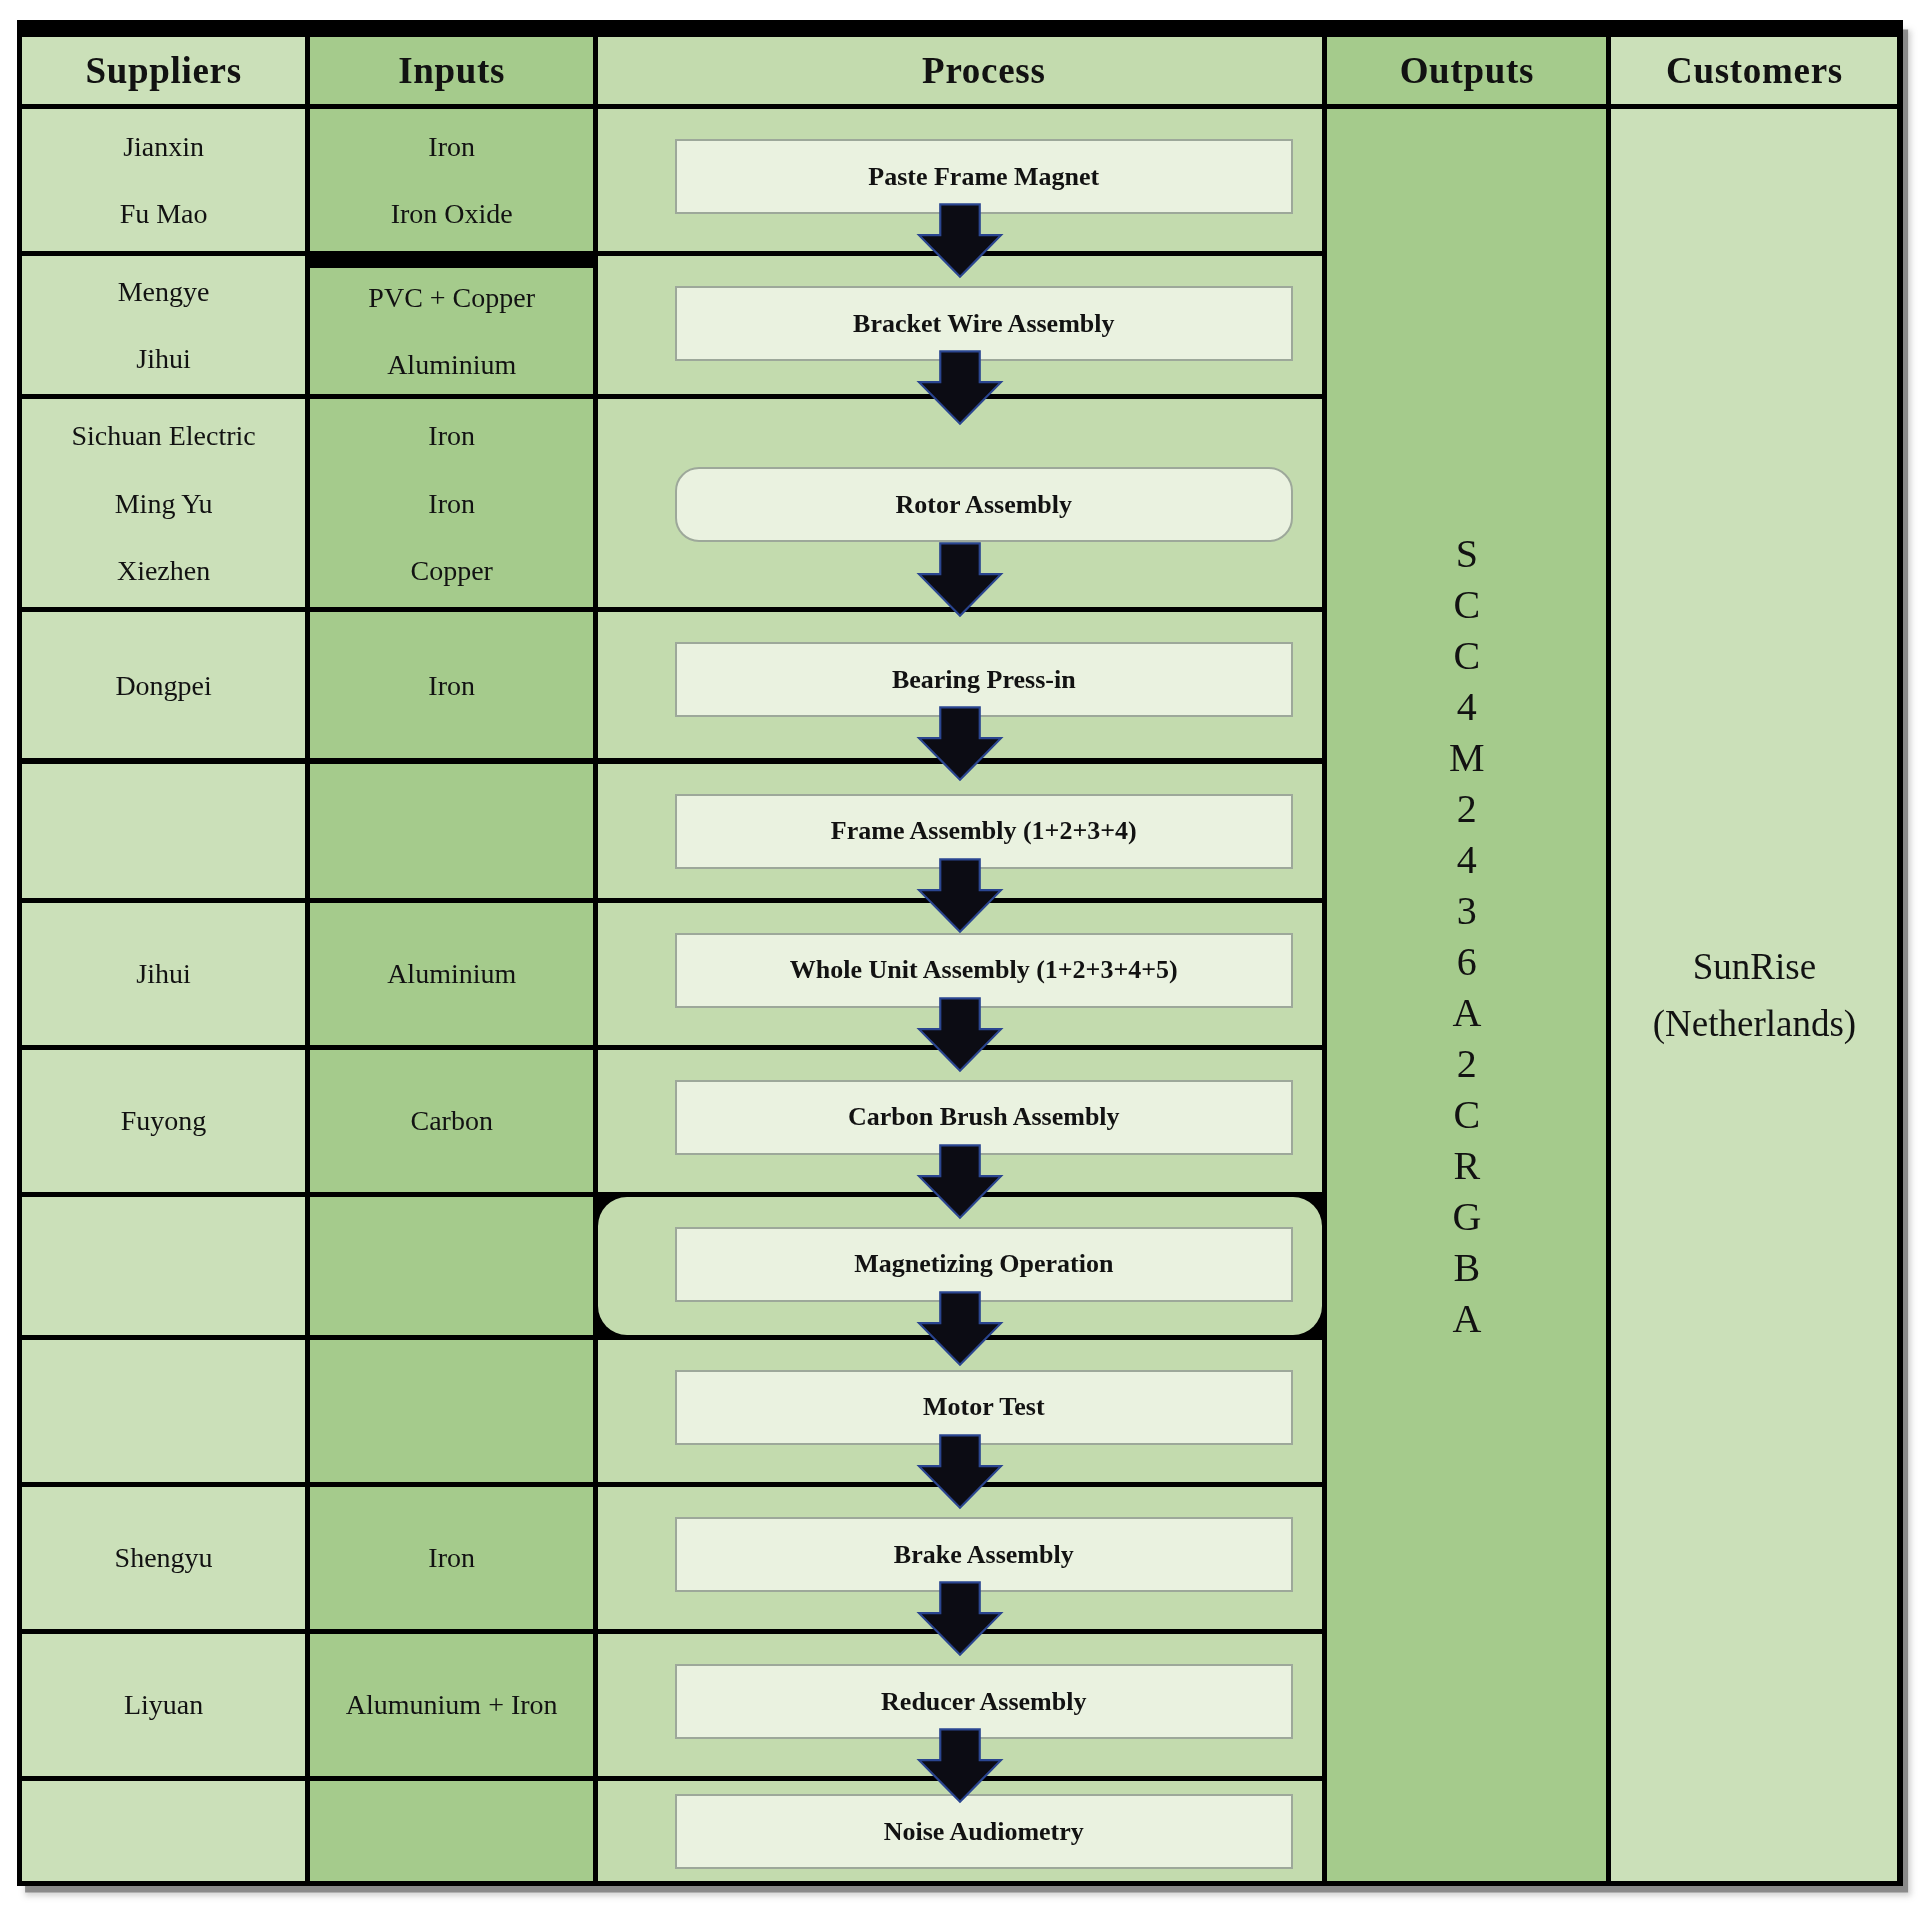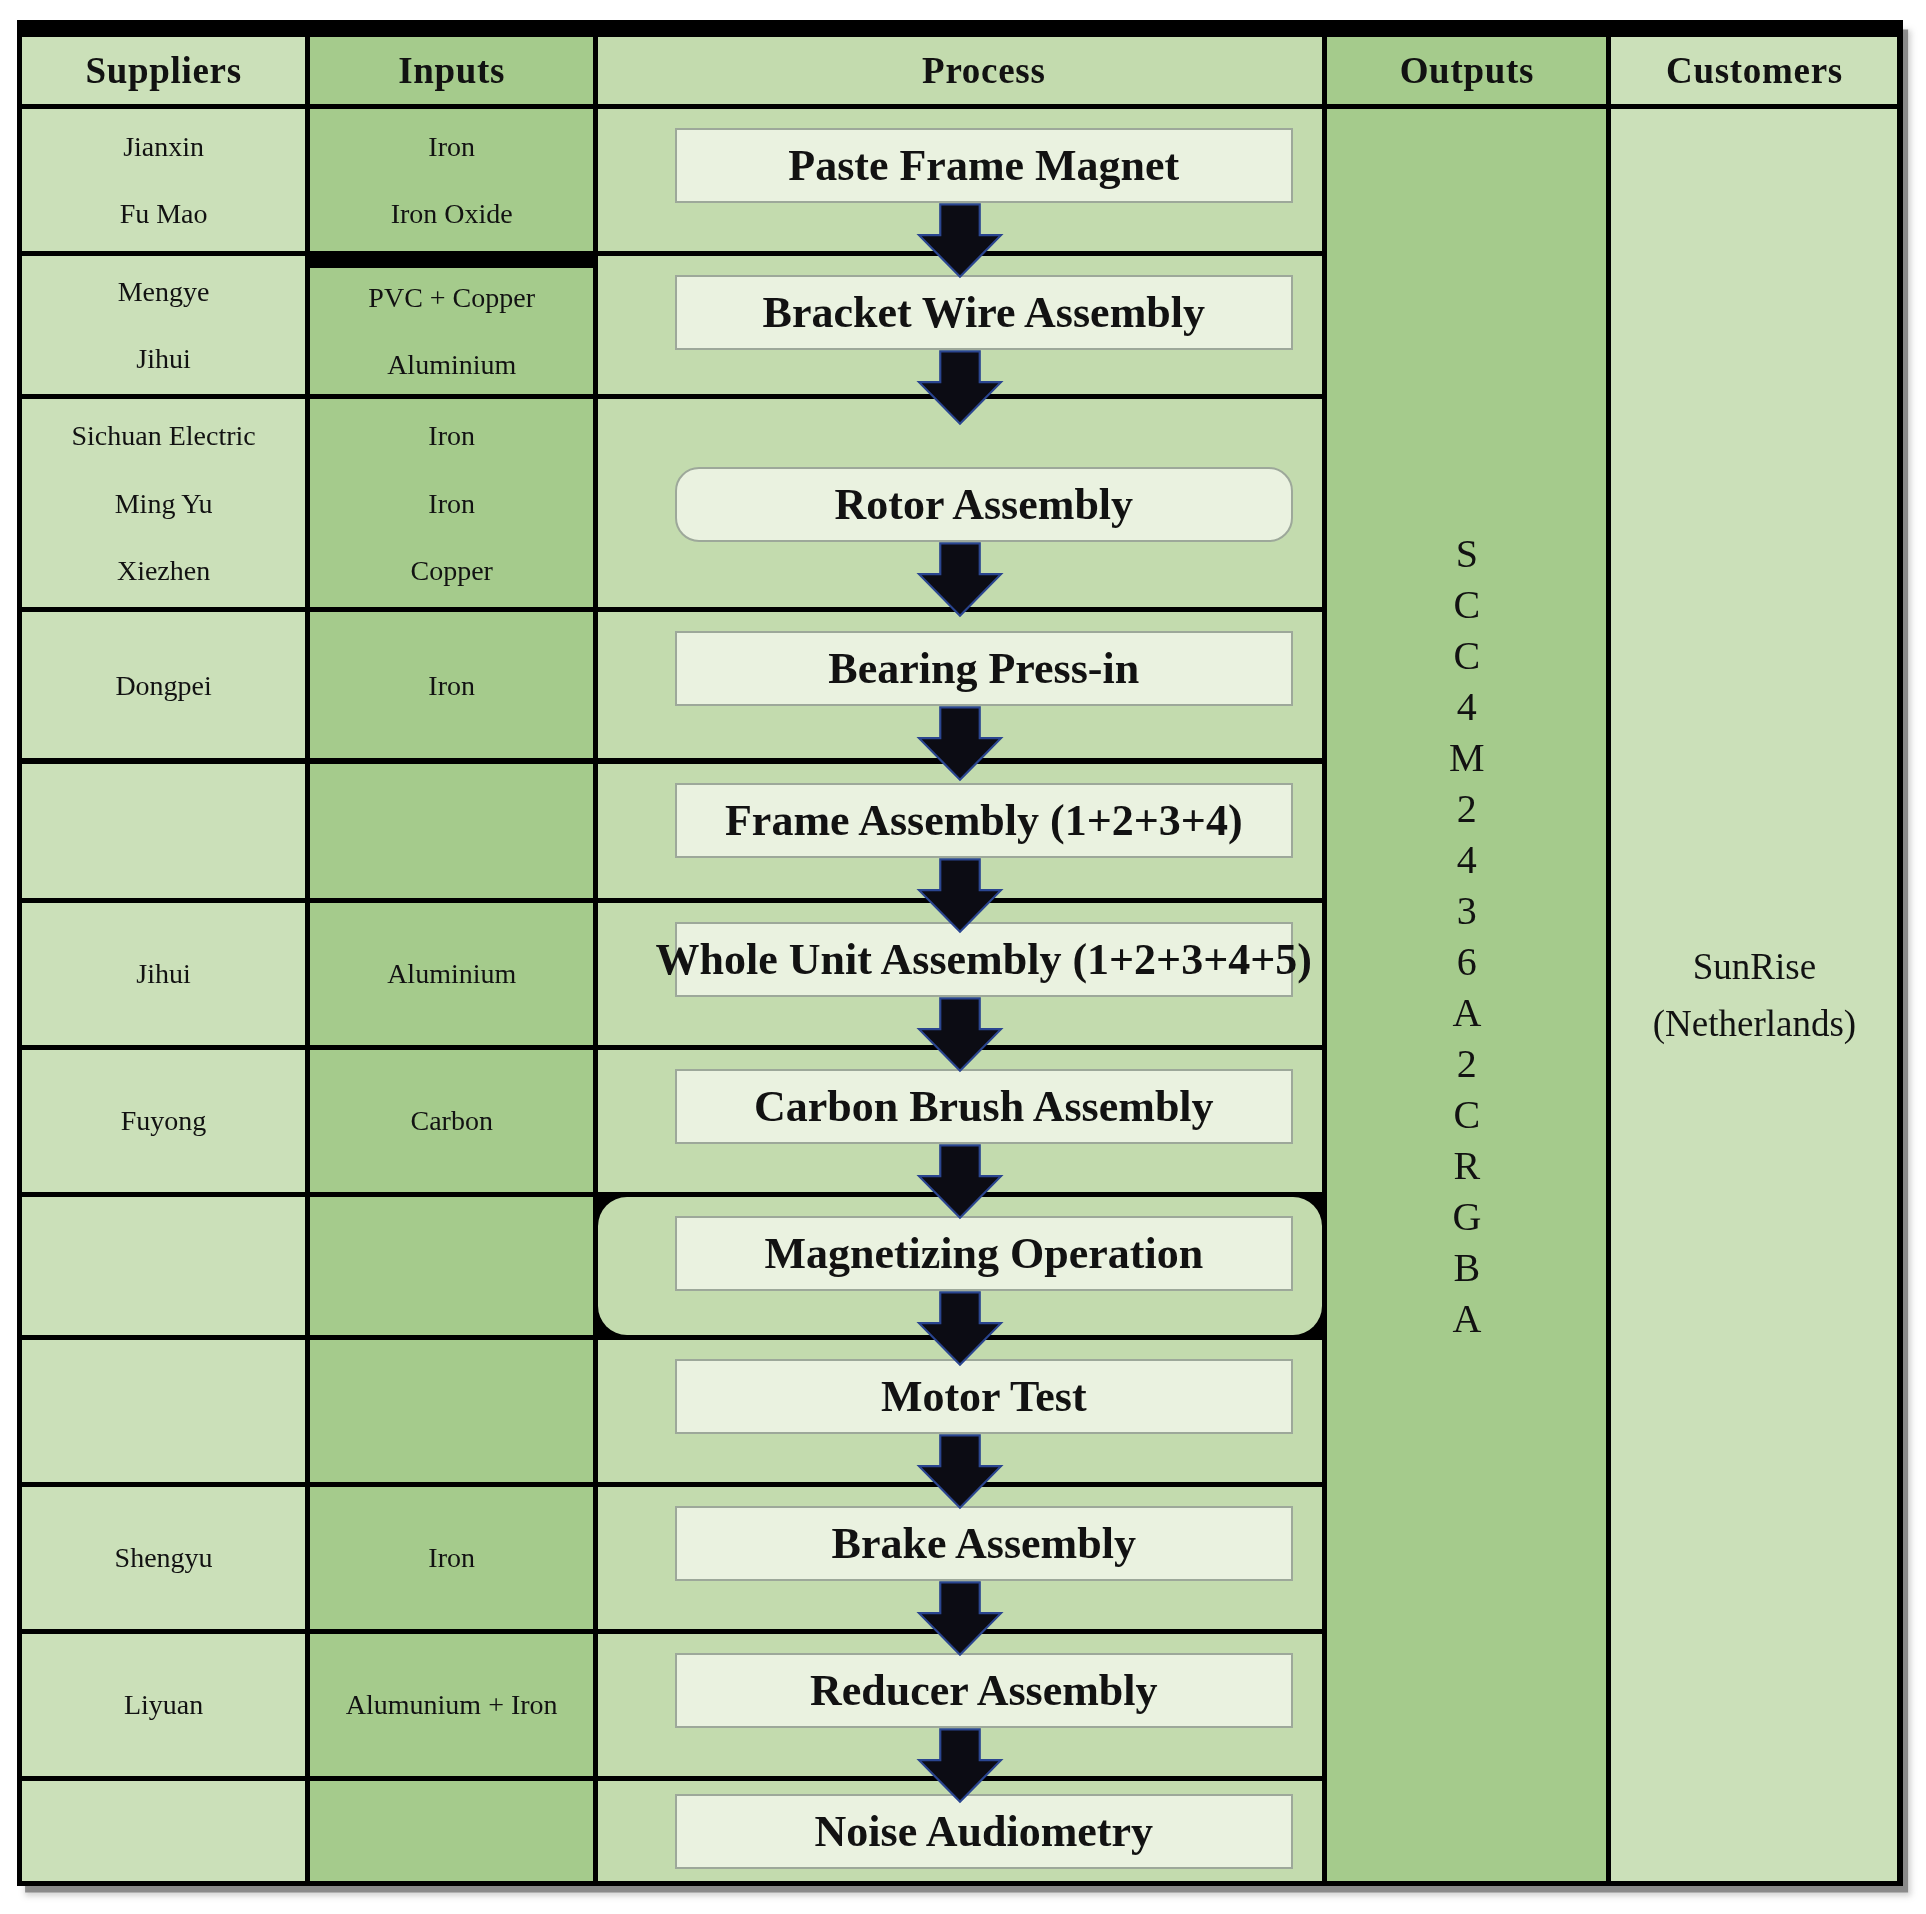--- a/index.html
+++ b/index.html
@@ -27,25 +27,25 @@
   .hdr{
     display:flex;align-items:center;justify-content:center;
     font-weight:bold;font-size:37px;letter-spacing:0.7px;margin-top:12px;
   }
   .names{
     display:flex;flex-direction:column;align-items:center;justify-content:center;
     gap:34px;font-size:28px;line-height:1.2;text-align:center;padding:0 4.4px;
   }
   .proc{  }
   .pbox{
-    width:614px;height:71px;margin:19px auto 0;
+    width:614px;height:71px;margin:30px auto 0;
     background:var(--box-fill,#eaf2e0);
     border:2.2px solid var(--box-border,#9da89a);
     display:flex;align-items:center;justify-content:center;
-    font-weight:bold;font-size:44px;white-space:nowrap;
+    font-weight:bold;font-size:26px;white-space:nowrap;
   }
   .proc{ position:relative; }
   .proc.r2 .pbox{ margin-top:68px;border-radius:24px; }
   .proc.r11 .pbox{ margin-top:13.2px; }
   .arrow{
     position:absolute;left:50%;transform:translateX(-50%);
     top:94px;z-index:5;line-height:0;
   }
   .proc.r2 .arrow{ top:143px; }
 

